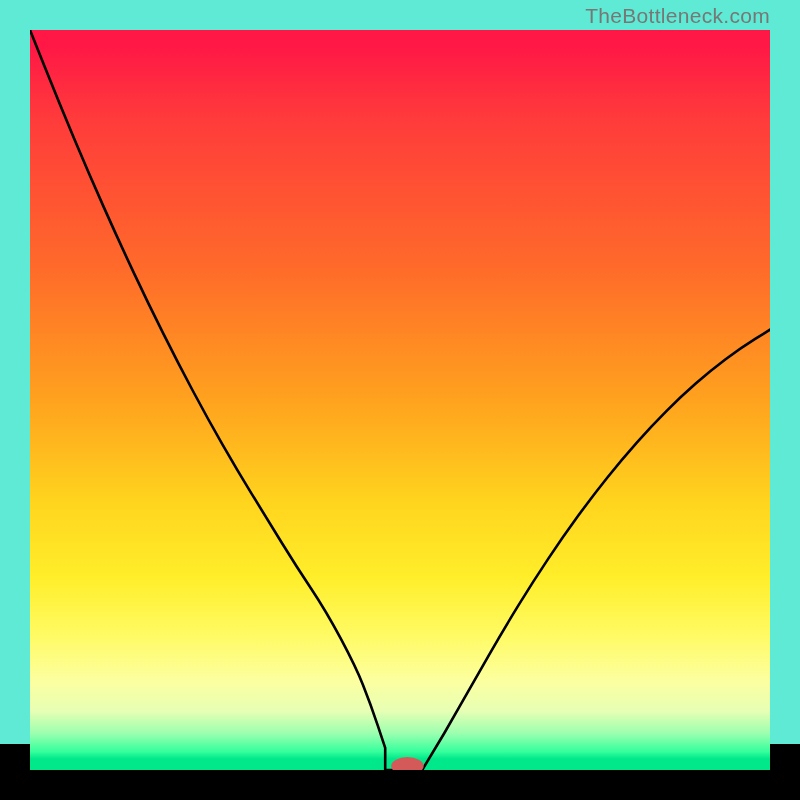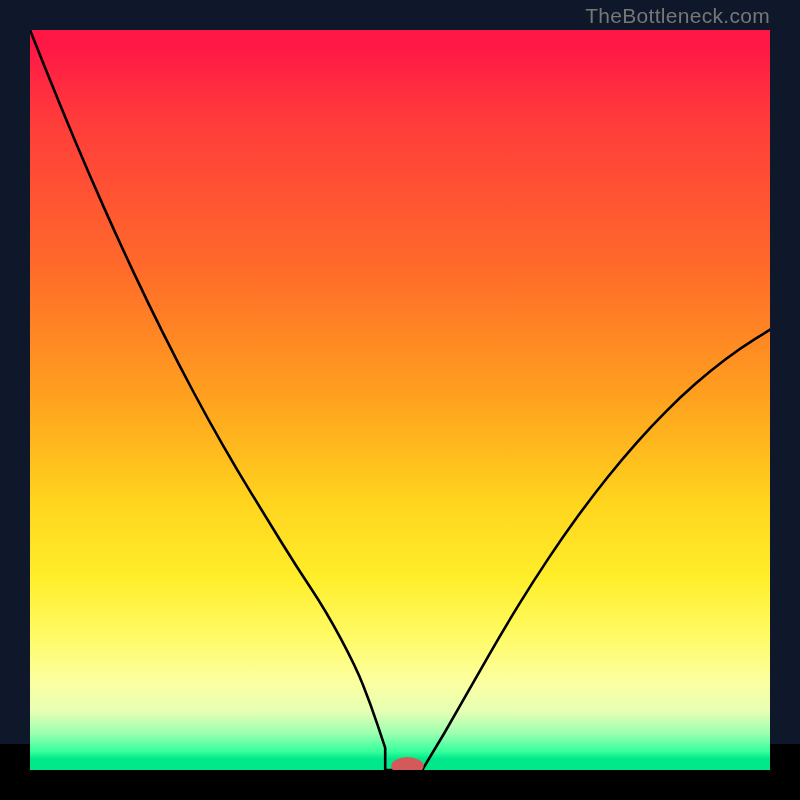--- a/index.html
+++ b/index.html
@@ -8,21 +8,21 @@
     width: 800px;
     height: 800px;
     overflow: hidden;
     background: #000;
     font-family: Arial, Helvetica, sans-serif;
   }
   .frame {
     position: relative;
     width: 800px;
     height: 744px;
-    background: #0f172a;
+    background: #5eead4;
   }
   .plot-area {
     position: absolute;
     left: 30px;
     top: 30px;
     width: 740px;
     height: 740px;
     overflow: hidden;
   }
   .gradient-bg {

